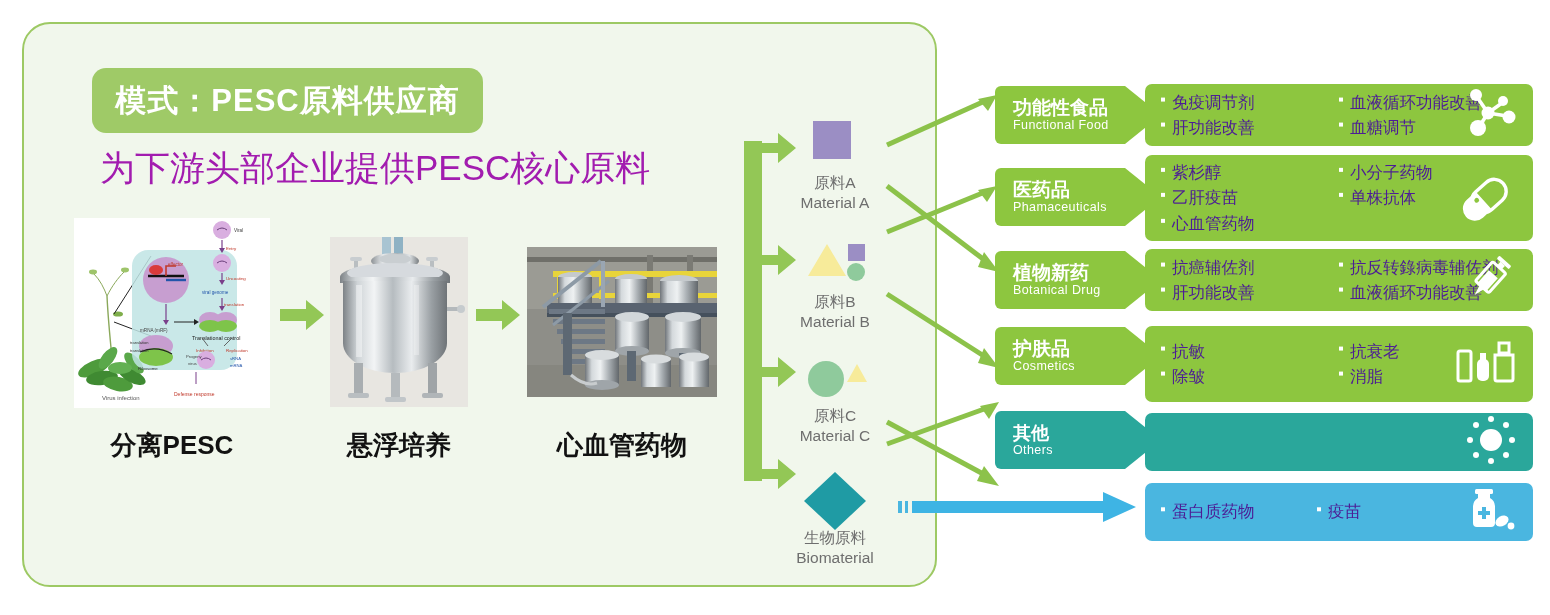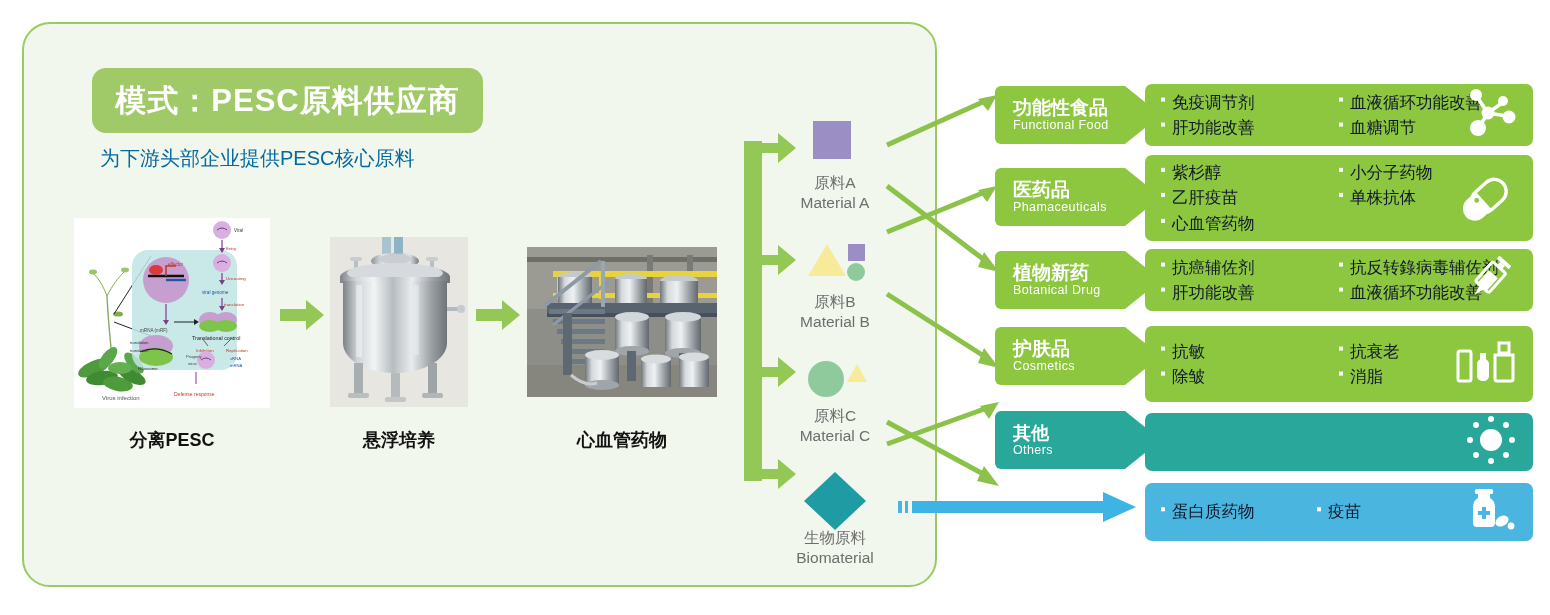--- a/index.html
+++ b/index.html
@@ -47,35 +47,35 @@
     font-weight: bold;
     letter-spacing: 1px;
     white-space: nowrap;
   }
 
   
   #subtitle {
     position: absolute;
     left: 100px;
     top: 145px;
-    font-size: 20px;
-    color: #0369a1;
+    font-size: 35px;
+    color: #a21caf;
     white-space: nowrap;
   }
 
   
   .proc-img {
     position: absolute;
     box-sizing: border-box;
     overflow: hidden;
     background: #ffffff;
   }
   .proc-label {
     position: absolute;
-    font-size: 18px;
+    font-size: 26px;
     font-weight: bold;
     color: #121212;
     text-align: center;
     white-space: nowrap;
   }
 
   
   #proc-img-1 { left: 74px;  top: 218px; width: 196px; height: 190px; }
   #proc-img-2 { left: 330px; top: 237px; width: 138px; height: 170px; }
   #proc-img-3 { left: 527px; top: 247px; width: 190px; height: 150px; }
@@ -123,21 +123,21 @@
     position: absolute;
     left: 14px;
     top: 50%;
     transform: translateY(-50%);
     display: grid;
     grid-template-columns: 172px auto;
     column-gap: 6px;
     row-gap: 2px;
   }
   .cat-item {
-    color: #0f172a;
+    color: #4c1d95;
     font-size: 16.5px;
     line-height: 1.42;
     white-space: nowrap;
     position: relative;
     padding-left: 13px;
   }
   .cat-item::before {
     content: "";
     position: absolute;
     left: 2px;

